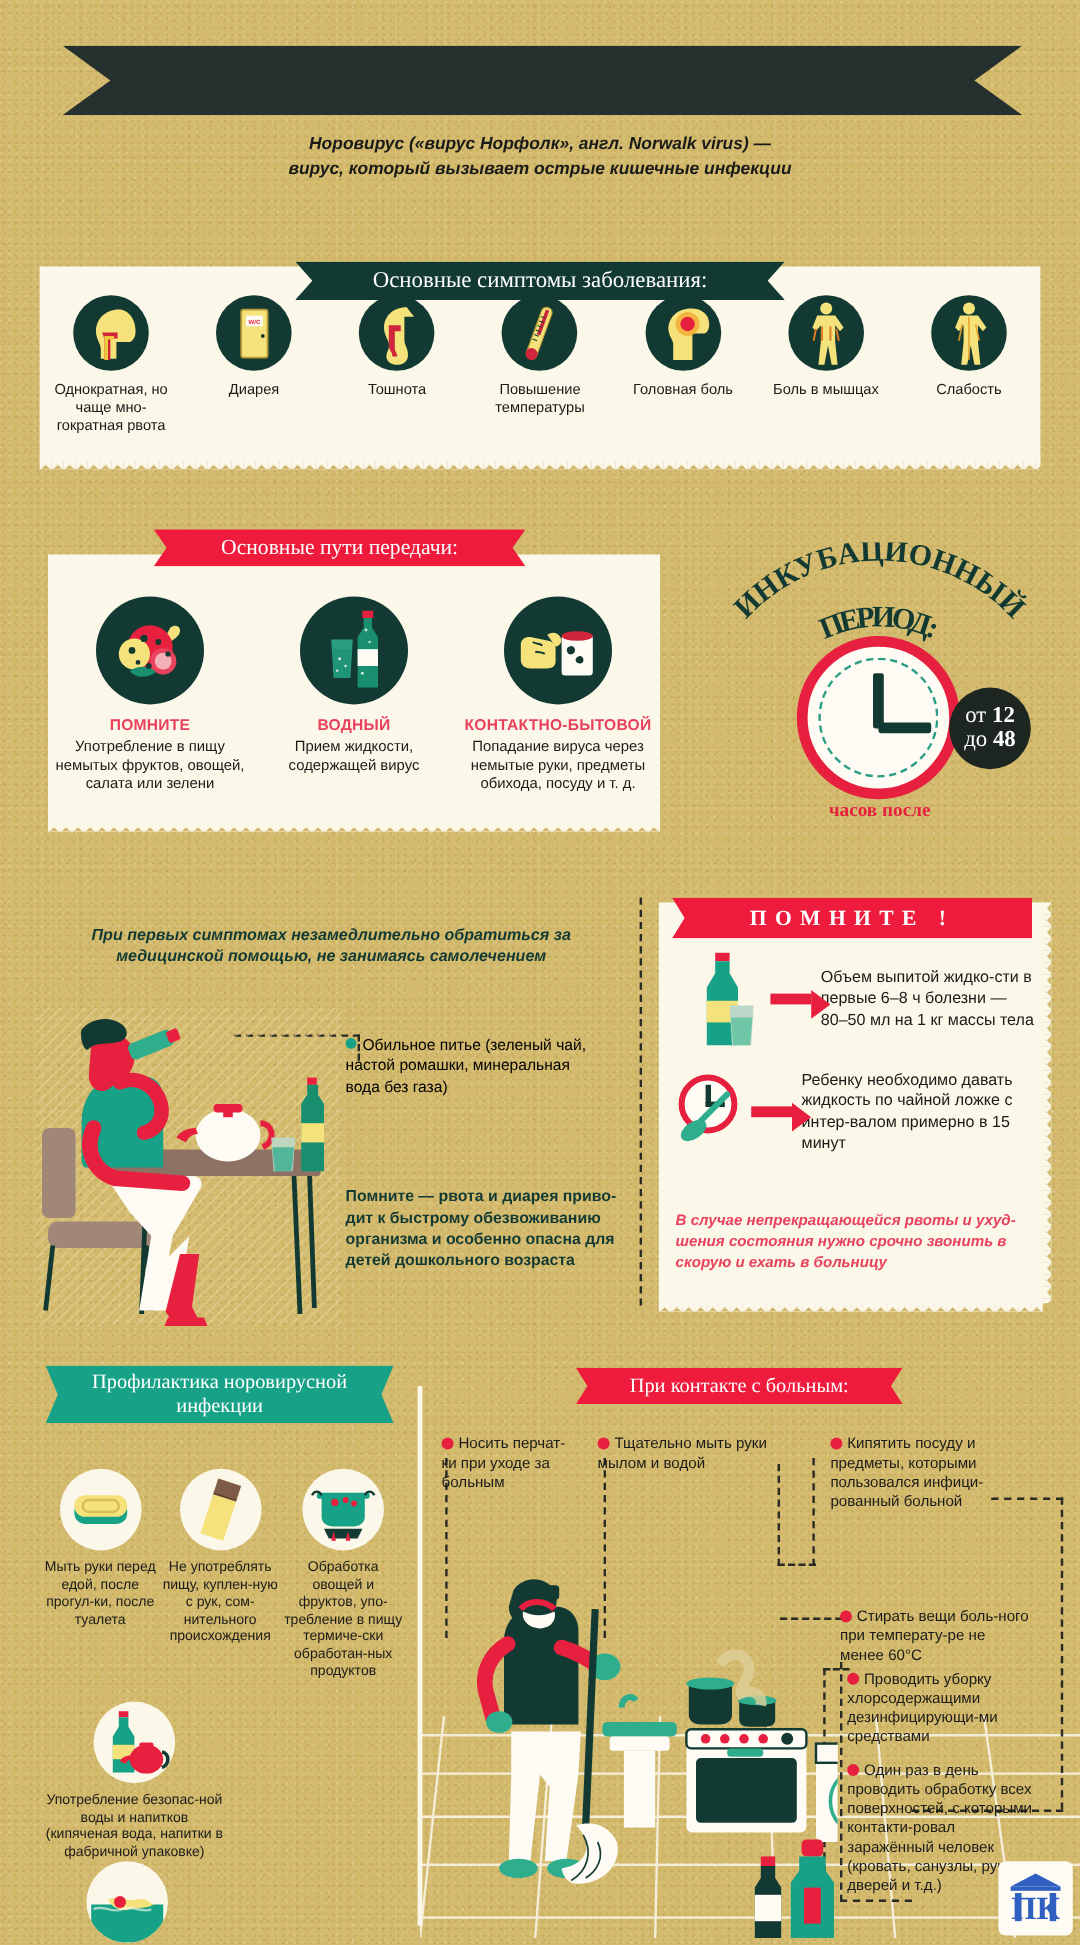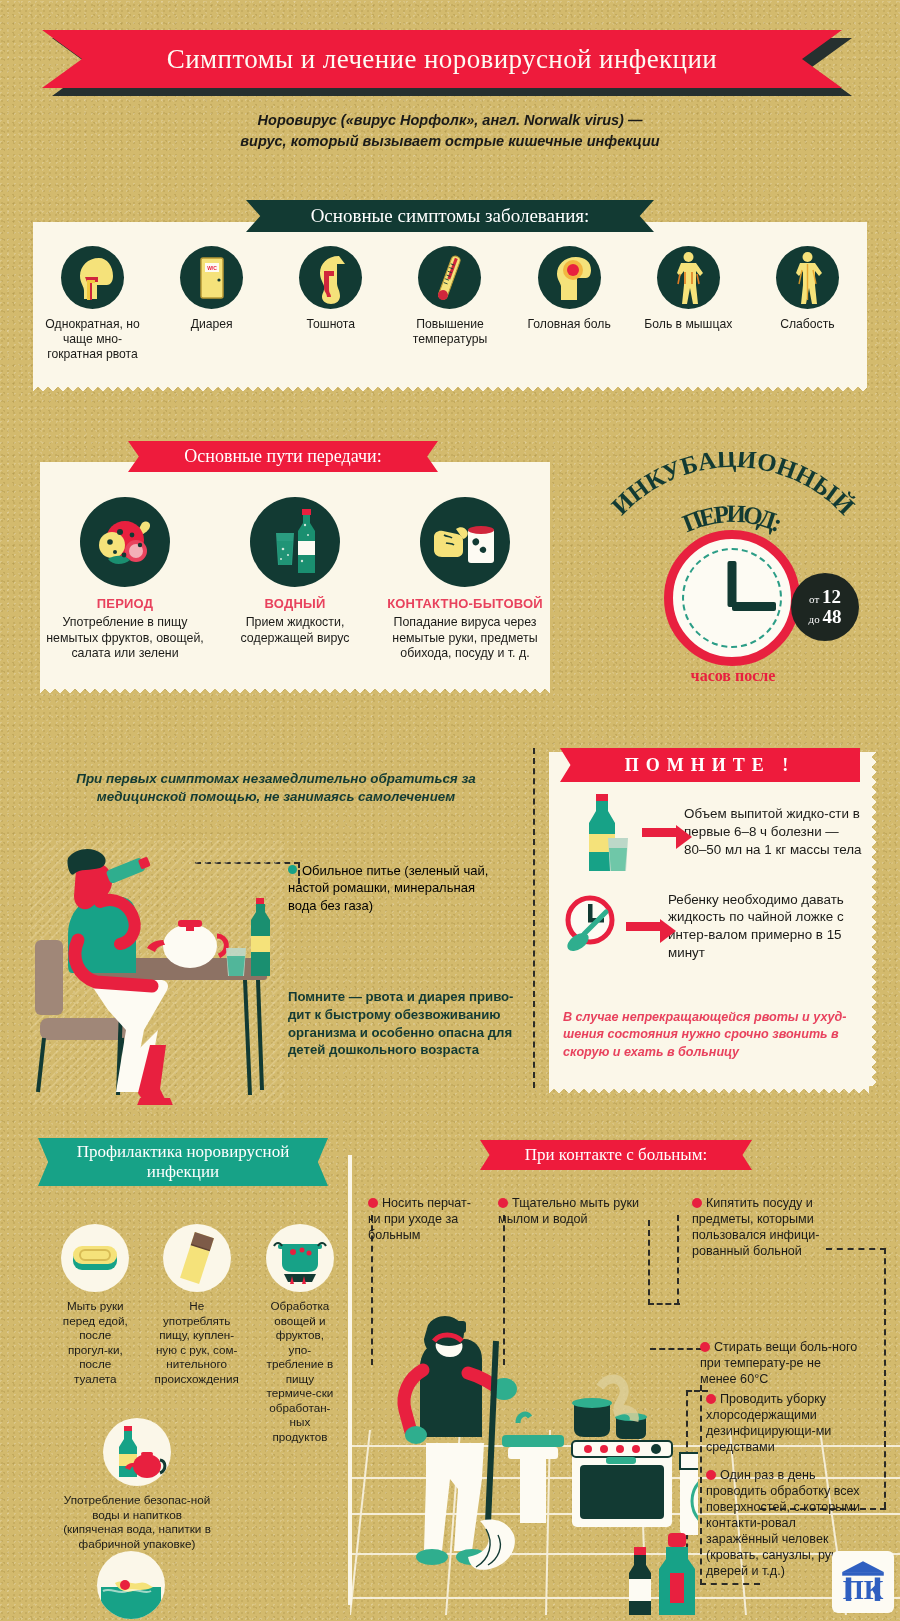--- a/index.html
+++ b/index.html
@@ -74,21 +74,21 @@
   }
   .zig-right::before{
     content:"";position:absolute;top:0;bottom:0;right:-7px;width:8px;
     background:
       linear-gradient(-45deg, transparent 50%, #fbf7e9 50%) 0 0/8px 10px repeat-y,
       linear-gradient(-135deg, transparent 50%, #fbf7e9 50%) 0 0/8px 10px repeat-y;
   }
 
   
   #symptoms-panel{left:33px;top:222px;width:834px;height:162px;}
-  #symptoms-ribbon{left:246px;top:200px;width:408px;height:32px;font-size:19px;}
+  #symptoms-ribbon{left:246px;top:218px;width:408px;height:32px;font-size:19px;}
   .sym-row{position:absolute;left:33px;top:246px;width:834px;display:flex;z-index:5;}
   .sym{flex:1;display:flex;flex-direction:column;align-items:center;}
   .sym .dot{
     width:63px;height:63px;border-radius:50%;background:#123a33;
     position:relative;overflow:hidden;
   }
   .sym .lbl{
     margin-top:8px;font-size:12.2px;color:#1b1b18;text-align:center;line-height:1.22;
     width:108px;
   }
@@ -114,21 +114,21 @@
     border:2px dashed #2b9d86;
   }
   #hand-v{position:absolute;left:50%;top:22px;width:9px;height:46px;background:#123a33;transform:translateX(-50%);border-radius:2px;}
   #hand-h{position:absolute;left:50%;top:63px;width:44px;height:9px;background:#123a33;border-radius:2px;}
   #badge{
     position:absolute;left:213px;top:121px;width:68px;height:68px;border-radius:50%;
     background:#1d2621;color:#fff;display:flex;flex-direction:column;
     align-items:center;justify-content:center;font-family:"Liberation Serif",serif;
     line-height:1.05;
   }
-  #badge span{font-size:11px;}
+  #badge span{font-size:19px;}
   #badge b{font-size:19px;}
   #incub-foot{
     position:absolute;left:0;top:214px;width:310px;text-align:center;
     font-family:"Liberation Serif",serif;font-weight:bold;font-size:16px;
     color:#e8203f;line-height:1.2;
   }
 
   
   #treat-ribbon{left:100px;top:728px;width:340px;height:31px;font-size:18px;}
   #treat-lead{
@@ -164,21 +164,21 @@
     border-left:16px solid #e8203f;border-top:12px solid transparent;border-bottom:12px solid transparent;
   }
   #rem-foot{
     position:absolute;left:563px;top:1009px;width:292px;font-style:italic;font-weight:bold;
     font-size:12.6px;color:#e8425d;line-height:1.38;z-index:5;
   }
 
   
   #prev-ribbon{left:38px;top:1138px;width:290px;height:48px;font-size:17px;line-height:1.2;padding:0 14px;}
   .prev-row{position:absolute;z-index:5;display:flex;}
-  .prev{display:flex;flex-direction:column;align-items:center;margin-left:25px;}
+  .prev{display:flex;flex-direction:column;align-items:center;}
   .prev .dot{width:68px;height:68px;border-radius:50%;background:#fbf7e9;position:relative;overflow:hidden;}
   .prev .txt{margin-top:7px;font-size:11.7px;color:#1b1b18;text-align:center;line-height:1.24;}
 
   
   #cont-ribbon{left:480px;top:1140px;width:272px;height:30px;font-size:17px;}
   .cbul{position:absolute;z-index:6;font-size:12.6px;color:#1b1b18;line-height:1.27;}
   .cbul .bd{
     display:inline-block;width:10px;height:10px;border-radius:50%;
     background:#e8203f;margin-right:4px;vertical-align:-1px;
   }
@@ -192,23 +192,20 @@
   }
 </style>
 </head>
 <body>
 
 <div class="tex"></div>
 
 <div class="page">
 
   <div id="title-shadow"></div>
-  <div id="title-ribbon">
-    <span>Симптомы и лечение норовирусной инфекции</span>
-  </div>
   <div id="subtitle">
     <div>Норовирус («вирус Норфолк», англ. Norwalk virus) —</div>
     <div>вирус, который вызывает острые кишечные инфекции</div>
   </div>
 
   <div class="panel zig-bottom" id="symptoms-panel"></div>
   <div class="ribbon rb-dark notch-both" id="symptoms-ribbon" style="z-index:6">Основные симптомы заболевания:</div>
 
   <div class="sym-row">
 
@@ -327,21 +324,21 @@
           <g fill="#123a33">
             <circle cx="40" cy="35" r="3"></circle>
               <circle cx="52" cy="38" r="2.4"></circle>
             <circle cx="30" cy="45" r="2.8"></circle>
               <circle cx="60" cy="48" r="2.2"></circle>
             <circle cx="44" cy="58" r="2.4"></circle>
               <circle cx="35" cy="55" r="2"></circle>
           </g>
         </svg>
       </div>
-      <div class="cap">ПЕРИОД</div>
+      <div class="cap">ПОМНИТЕ</div>
       <div class="txt">Употребление в пищу немытых фруктов, овощей, салата или зелени</div>
     </div>
 
     <div class="trans">
       <div class="dot">
         <svg viewBox="0 0 90 90" width="90" height="90">
           <rect x="52" y="12" width="9" height="6" fill="#e8203f"></rect>
           <path d="M53 18h7v8l5 8v42H48V34l5-8z" fill="#1a8f70"></path>
           <rect x="48" y="44" width="17" height="14" fill="#fdfbf3"></rect>
           <path d="M26 36h18l-2 32H28z" fill="#2fae8e" opacity=".85"></path>

